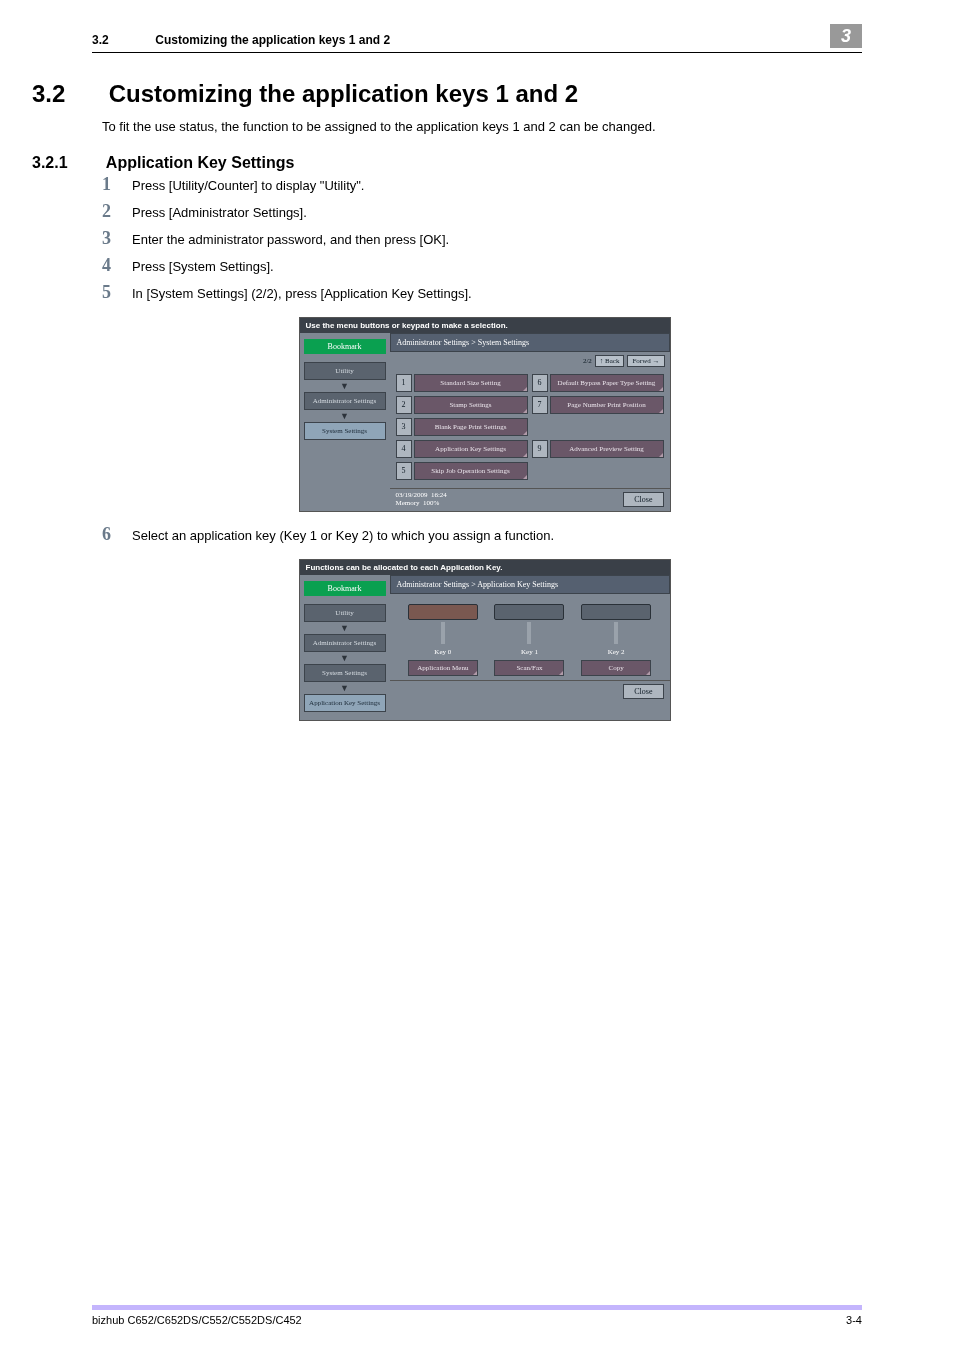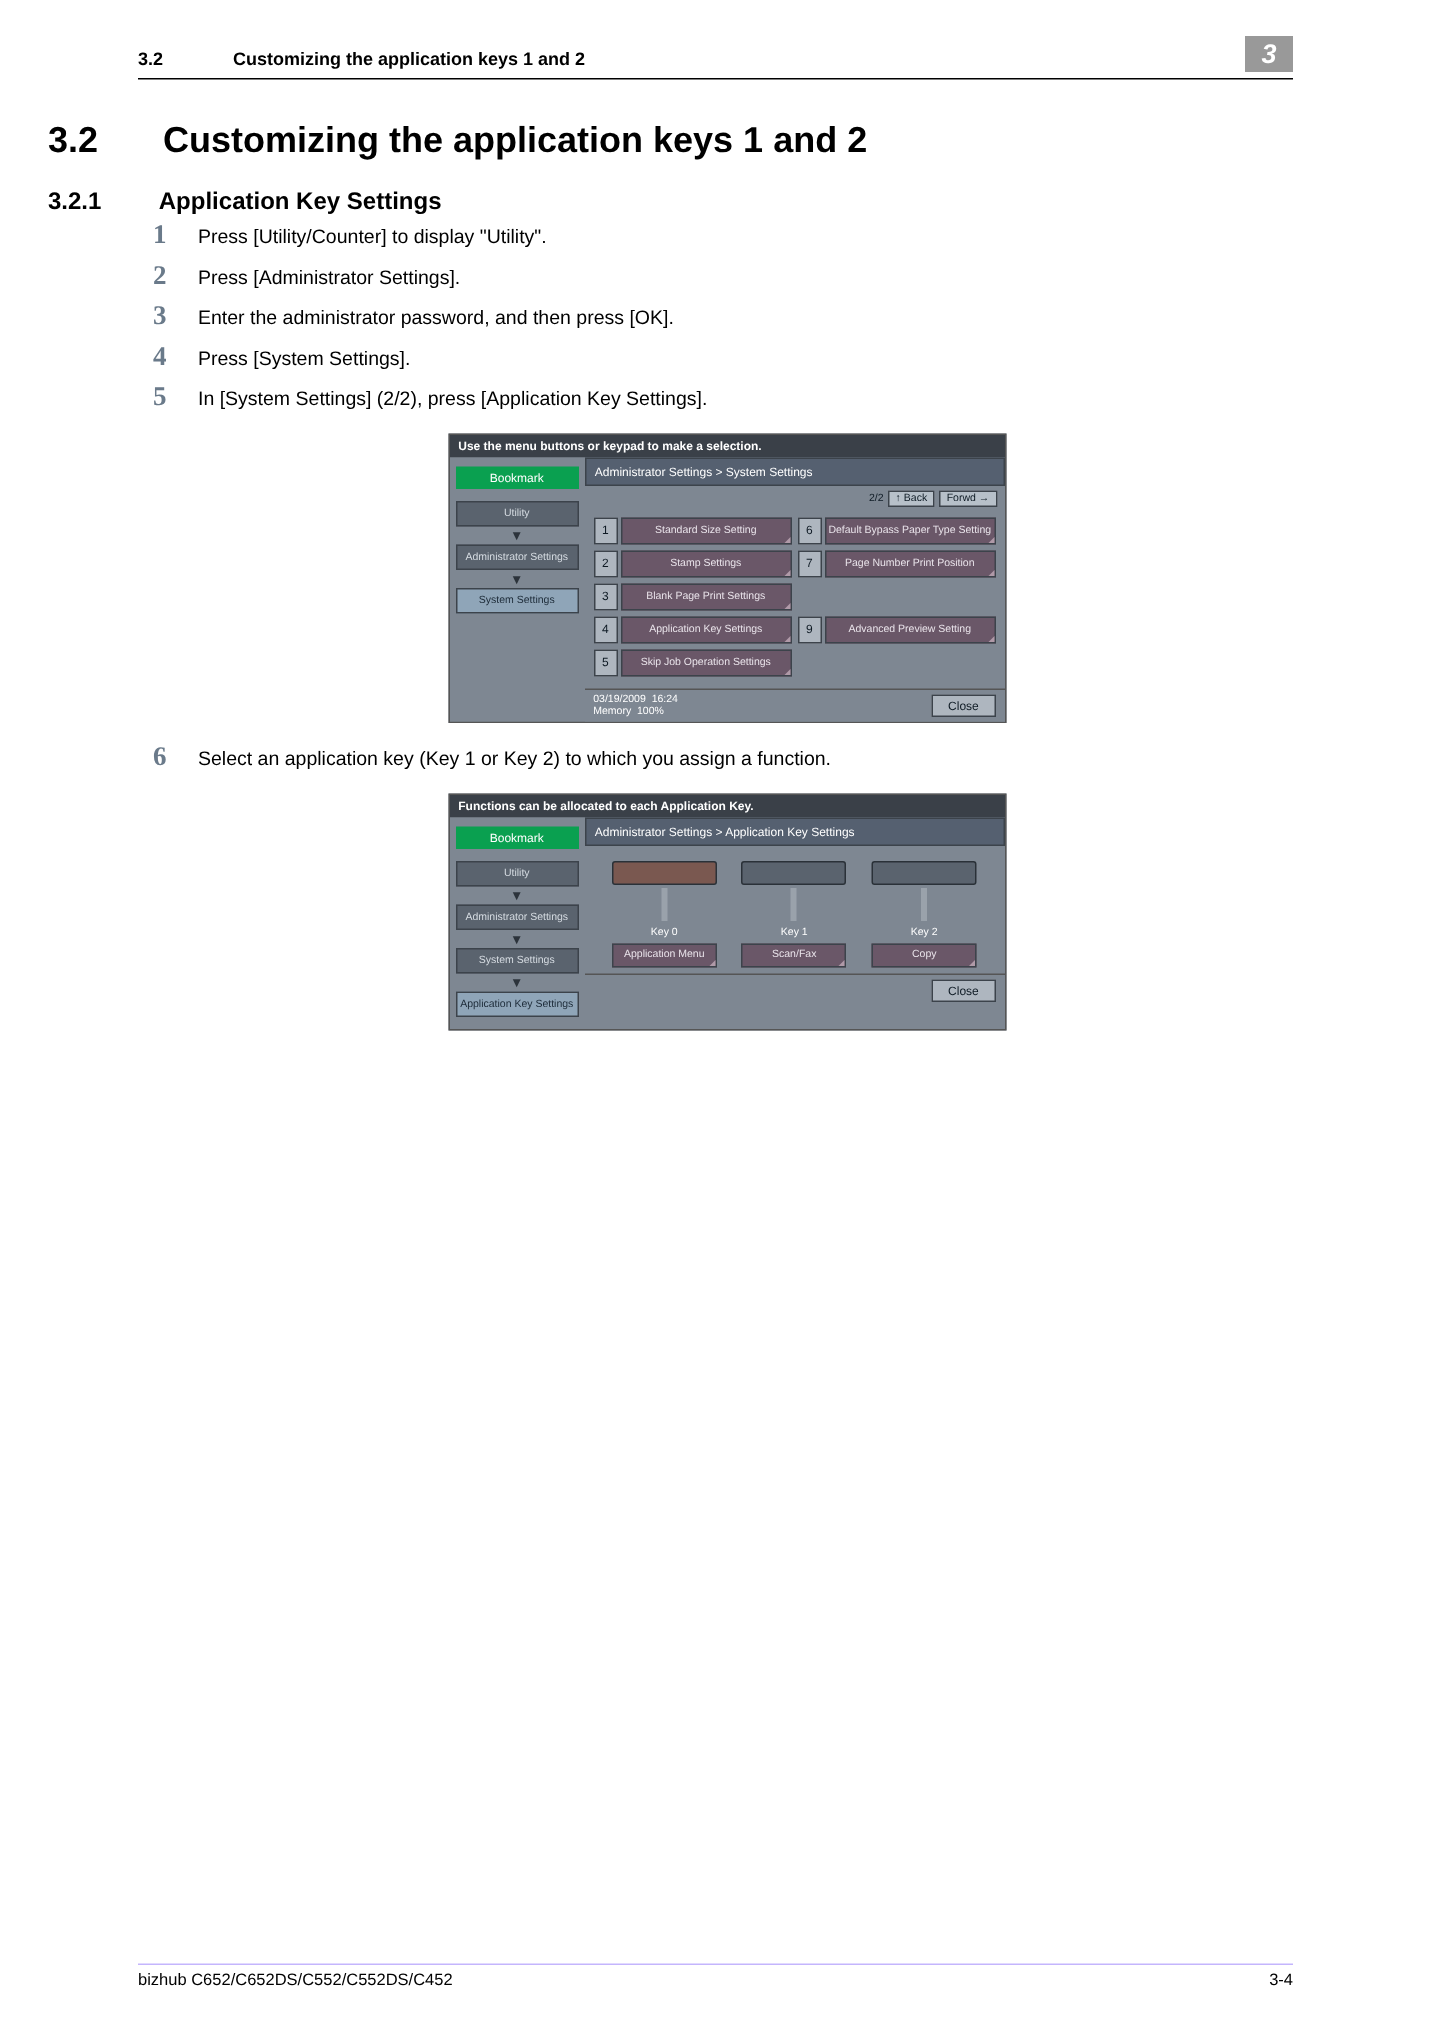--- a/index.html
+++ b/index.html
@@ -13,21 +13,21 @@
   h1.sec .num{display:inline-block;width:70px;margin-left:-70px;}
   .body-text{font-size:13px;margin:4px 0 18px 0;line-height:1.4;}
   h2.sub{font-size:16px;font-weight:bold;margin:18px 0 0 0;}
   h2.sub .num{display:inline-block;width:70px;margin-left:-70px;}
   ol.steps{list-style:none;margin:0;padding:0;counter-reset:step;}
   ol.steps>li{position:relative;padding:6px 0 6px 30px;font-size:13px;}
   ol.steps>li:before{counter-increment:step;content:counter(step);position:absolute;left:0;top:2px;font-size:18px;font-weight:bold;color:#6a7a8a;font-family:Georgia,serif;}
   
   .shot{width:370px;margin:10px auto;background:#7e8792;font-family:sans-serif;font-size:8px;color:#fff;border:1px solid #555;}
   .shot .topbar{background:#3a4048;color:#fff;padding:3px 6px;font-size:8px;font-weight:bold;}
-  .shot .body{display:flex;}
+  .shot .body{display:flex;font-family:Liberation Serif, serif;}
   .shot .side{width:82px;background:#7e8792;padding:6px 4px;}
   .shot .side .bookmark{background:#0aa050;color:#fff;font-size:8px;padding:3px 2px;text-align:center;margin-bottom:8px;}
   .shot .side .tab{background:#5a636e;color:#d5dbe1;font-size:7px;padding:4px 2px;text-align:center;margin:2px 0;border:1px solid #3c434b;}
   .shot .side .tab.active{background:#8fa5b8;color:#1d2b38;}
   .shot .side .arrow{text-align:center;color:#2c333b;font-size:9px;line-height:8px;}
   .shot .main{flex:1;background:#7e8792;}
   .shot .titlebar{background:#556070;color:#fff;font-size:8px;padding:4px 6px;border:1px solid #3c434b;}
   .shot .pager{display:flex;justify-content:flex-end;align-items:center;gap:3px;padding:3px 5px;font-size:7px;color:#0e1a24;}
   .shot .pbtn{background:#b7c0c9;border:1px solid #3c434b;color:#0e1a24;font-size:7px;padding:1px 4px;}
   .shot .grid{display:flex;flex-wrap:wrap;padding:2px 4px 6px 4px;}
@@ -43,39 +43,40 @@
   .keychart{padding:10px 10px 4px 10px;}
   .kc-row{display:flex;justify-content:space-around;align-items:flex-end;}
   .kc-key{width:70px;text-align:center;}
   .kc-cap{height:14px;background:#5a636e;border:1px solid #2a3138;border-radius:2px;margin-bottom:2px;}
   .kc-cap.sel{background:#7a5850;}
   .kc-stem{width:4px;height:22px;background:#9aa2ab;margin:0 auto;}
   .kc-sub{height:14px;background:#6a5768;border:1px solid #3c434b;color:#e9e3ea;font-size:7px;line-height:14px;text-align:center;margin-top:4px;position:relative;}
   .kc-sub:after{content:"";position:absolute;right:0;bottom:0;width:0;height:0;border-left:4px solid transparent;border-bottom:4px solid #b09aa8;}
   .kc-lbl{font-size:7px;color:#fff;margin-top:4px;}
   
-  .page-footer{position:absolute;bottom:24px;left:70px;right:70px;border-top:1px solid #c4b5fd;padding-top:4px;font-size:11px;display:flex;justify-content:space-between;}
+  .page-footer{position:absolute;bottom:24px;left:70px;right:70px;border-top:5px solid #c4b5fd;padding-top:4px;font-size:11px;display:flex;justify-content:space-between;}
 </style>
 </head>
 <body>
 
 <div class="page">
   <div class="header-bar">
     <span class="header-left">
       <span class="header-section-num">3.2</span>
       <span>Customizing the application keys 1 and 2</span>
     </span>
     <span class="header-box">3</span>
   </div>
 
   <div class="content">
     <h1 class="sec">
       <span class="num">3.2</span>
       <span>Customizing the application keys 1 and 2</span>
     </h1>
+    <p class="body-text">To fit the use status, the function to be assigned to the application keys 1 and 2 can be changed.</p>
 
     <h2 class="sub">
       <span class="num">3.2.1</span>
       <span>Application Key Settings</span>
     </h2>
 
     <ol class="steps">
       <li>Press [Utility/Counter] to display "Utility".</li>
       <li>Press [Administrator Settings].</li>
       <li>Enter the administrator password, and then press [OK].</li>

